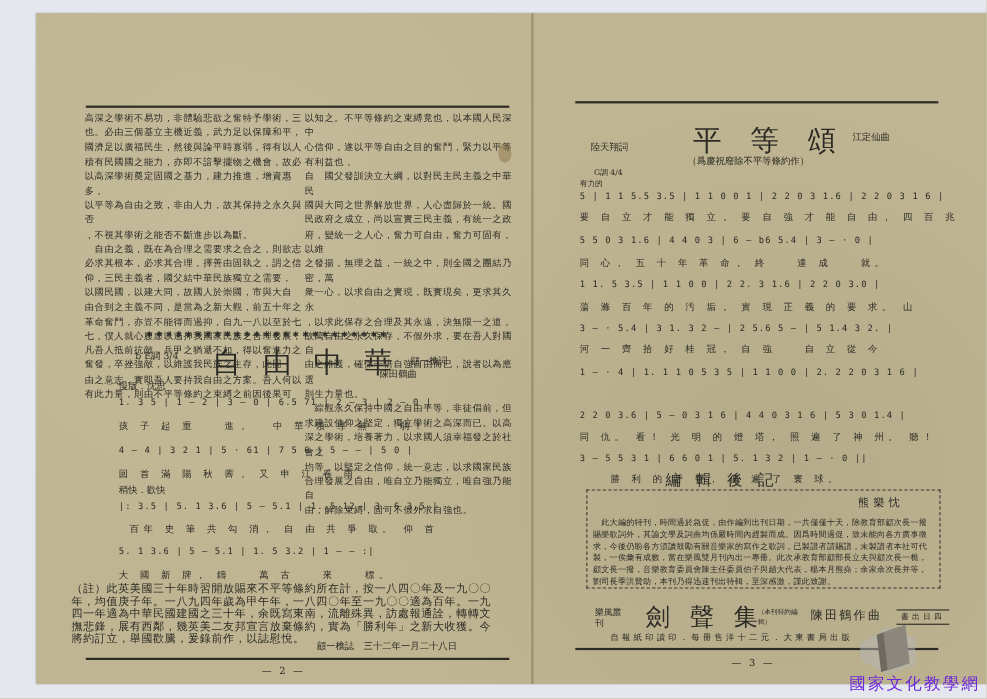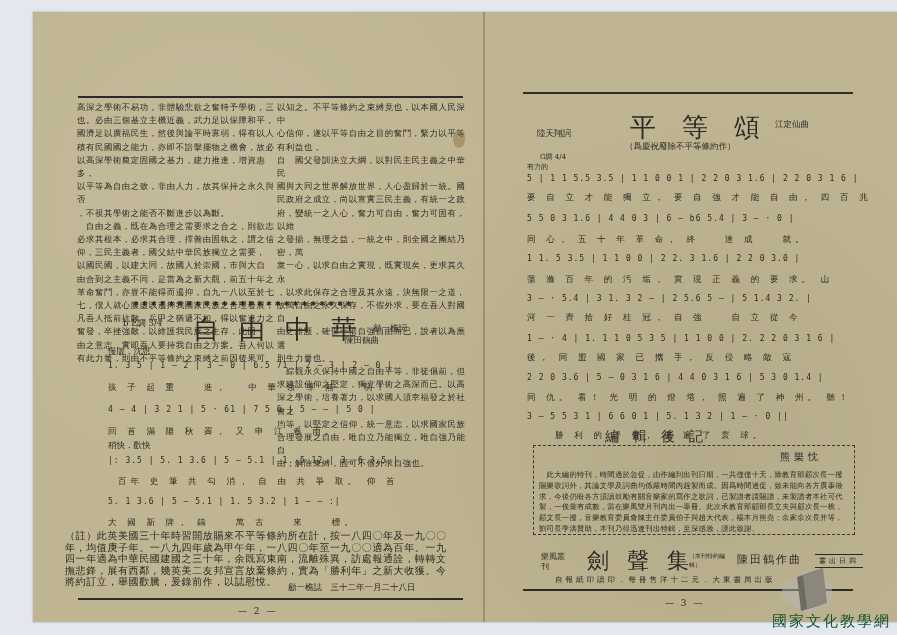--- a/index.html
+++ b/index.html
@@ -14,21 +14,21 @@
   .rule{position:absolute;height:2px;background:#2d2b25;}
   .txt{position:absolute;font-size:8.4px;line-height:13.2px;letter-spacing:.6px;white-space:pre-wrap;color:#2b2a24;}
   .title-big{position:absolute;font-size:26px;letter-spacing:20px;}
   .small{position:absolute;font-size:8.5px;}
   .notation{position:absolute;font-family:"DejaVu Sans Mono",monospace;font-size:8px;letter-spacing:1px;white-space:pre;}
   .lyric{position:absolute;font-size:8.5px;letter-spacing:4px;white-space:pre;}
   .dots{position:absolute;font-size:7px;letter-spacing:3px;white-space:nowrap;overflow:hidden;}
   .box{position:absolute;border:1px dashed #3a372f;}
   .pnum{position:absolute;font-size:9px;letter-spacing:2px;}
   .stain{position:absolute;border-radius:50%;background:rgba(120,90,40,.35);}
-  .watermark{position:absolute;right:6px;bottom:4px;font-family:"DejaVu Sans",sans-serif;font-size:15px;color:#14532d;letter-spacing:2px;margin-top:20px;}
+  .watermark{position:absolute;right:6px;bottom:4px;font-family:"DejaVu Sans",sans-serif;font-size:15px;color:#6d28d9;letter-spacing:2px;margin-top:20px;}
   .logo{position:absolute;right:60px;bottom:20px;width:60px;height:50px;}
 </style>
 </head>
 <body>
 
 <div class="sheet">
 
   <div class="page left">
     <div class="rule" style="top:84px;left:45px;width:385px;"></div>
     <div class="txt" style="top:89px;left:44px;width:200px;">高深之學術不易功，非體驗悲欲之奮特予學術，三
@@ -106,21 +106,20 @@
 
     <div class="notation" style="top:162px;left:52px;">5 | 1 1 5.5 3.5 | 1 1 0 0 1 | 2 2 0 3 1.6 | 2 2 0 3 1 6 |</div>
     <div class="lyric" style="top:180px;left:52px;">要 自 立 才 能 獨 立， 要 自 強 才 能 自 由， 四 百 兆</div>
     <div class="notation" style="top:202px;left:52px;">5 5 0 3 1.6 | 4 4 0 3 | 6 — b6 5.4 | 3 — · 0 |</div>
     <div class="lyric" style="top:222px;left:52px;">同 心， 五 十 年 革 命， 終 　 達 成 　 就。</div>
     <div class="notation" style="top:242px;left:52px;">1 1. 5 3.5 | 1 1 0 0 | 2 2. 3 1.6 | 2 2 0 3.0 |</div>
     <div class="lyric" style="top:262px;left:52px;">蕩 滌 百 年 的 汚 垢， 實 現 正 義 的 要 求。 山</div>
     <div class="notation" style="top:282px;left:52px;">3 — · 5.4 | 3 1. 3 2 — | 2 5.6 5 — | 5 1.4 3 2. |</div>
     <div class="lyric" style="top:300px;left:52px;">河 一 齊 拾 好 桂 冠， 自 強 　 自 立 從 今</div>
     <div class="notation" style="top:322px;left:52px;">1 — · 4 | 1. 1 1 0 5 3 5 | 1 1 0 0 | 2. 2 2 0 3 1 6 |</div>
-    <div class="lyric" style="top:340px;left:52px;">後， 同 盟 國 家 已 攜 手， 反 侵 略 敵 寇</div>
     <div class="notation" style="top:361px;left:52px;">2 2 0 3.6 | 5 — 0 3 1 6 | 4 4 0 3 1 6 | 5 3 0 1.4 |</div>
     <div class="lyric" style="top:380px;left:52px;">同 仇。 看！ 光 明 的 燈 塔， 照 遍 了 神 州。 聽！</div>
     <div class="notation" style="top:400px;left:52px;">3 — 5 5 3 1 | 6 6 0 1 | 5. 1 3 2 | 1 — · 0 ||</div>
     <div class="lyric" style="top:418px;left:80px;">勝 利 的 呼 聲， 傳 遍 了 寰 球。</div>
 
     <div class="box" style="top:433px;left:58px;width:320px;height:88px;"></div>
     <div class="title-big" style="top:416px;left:130px;font-size:14px;letter-spacing:14px;">編輯後記</div>
     <div class="small" style="top:438px;left:305px;font-size:10px;letter-spacing:4px;">熊樂忱</div>
     <div class="txt" style="top:458px;left:64px;width:310px;font-size:7.3px;line-height:10.8px;letter-spacing:.3px;">　此大編的特刊，時間過於急促，由作編到出刊日期，一共僅僅十天，除教育部顧次長一撥賜樂歌詞外，其論文學及詞曲均係嚴時間內趕製而成。因爲時間過促，致未能向各方廣事徵求，今後仍盼各方須讀鼓勵有關音樂家的寫作之歌詞，已製譜者請賜譜，未製譜者本社可代製，一俟彙有成數，當在樂風雙月刊內出一專冊。此次承教育部顧部長立夫與顧次長一樵，顧文長一撥，音樂教育委員會陳主任委員伯子與趙大代表，楊本月熊堯；余家余次長并等，劉司長季洪贊助，本刊乃得迅速刊出特輯，至深感激，謹此致謝。</div>
 

